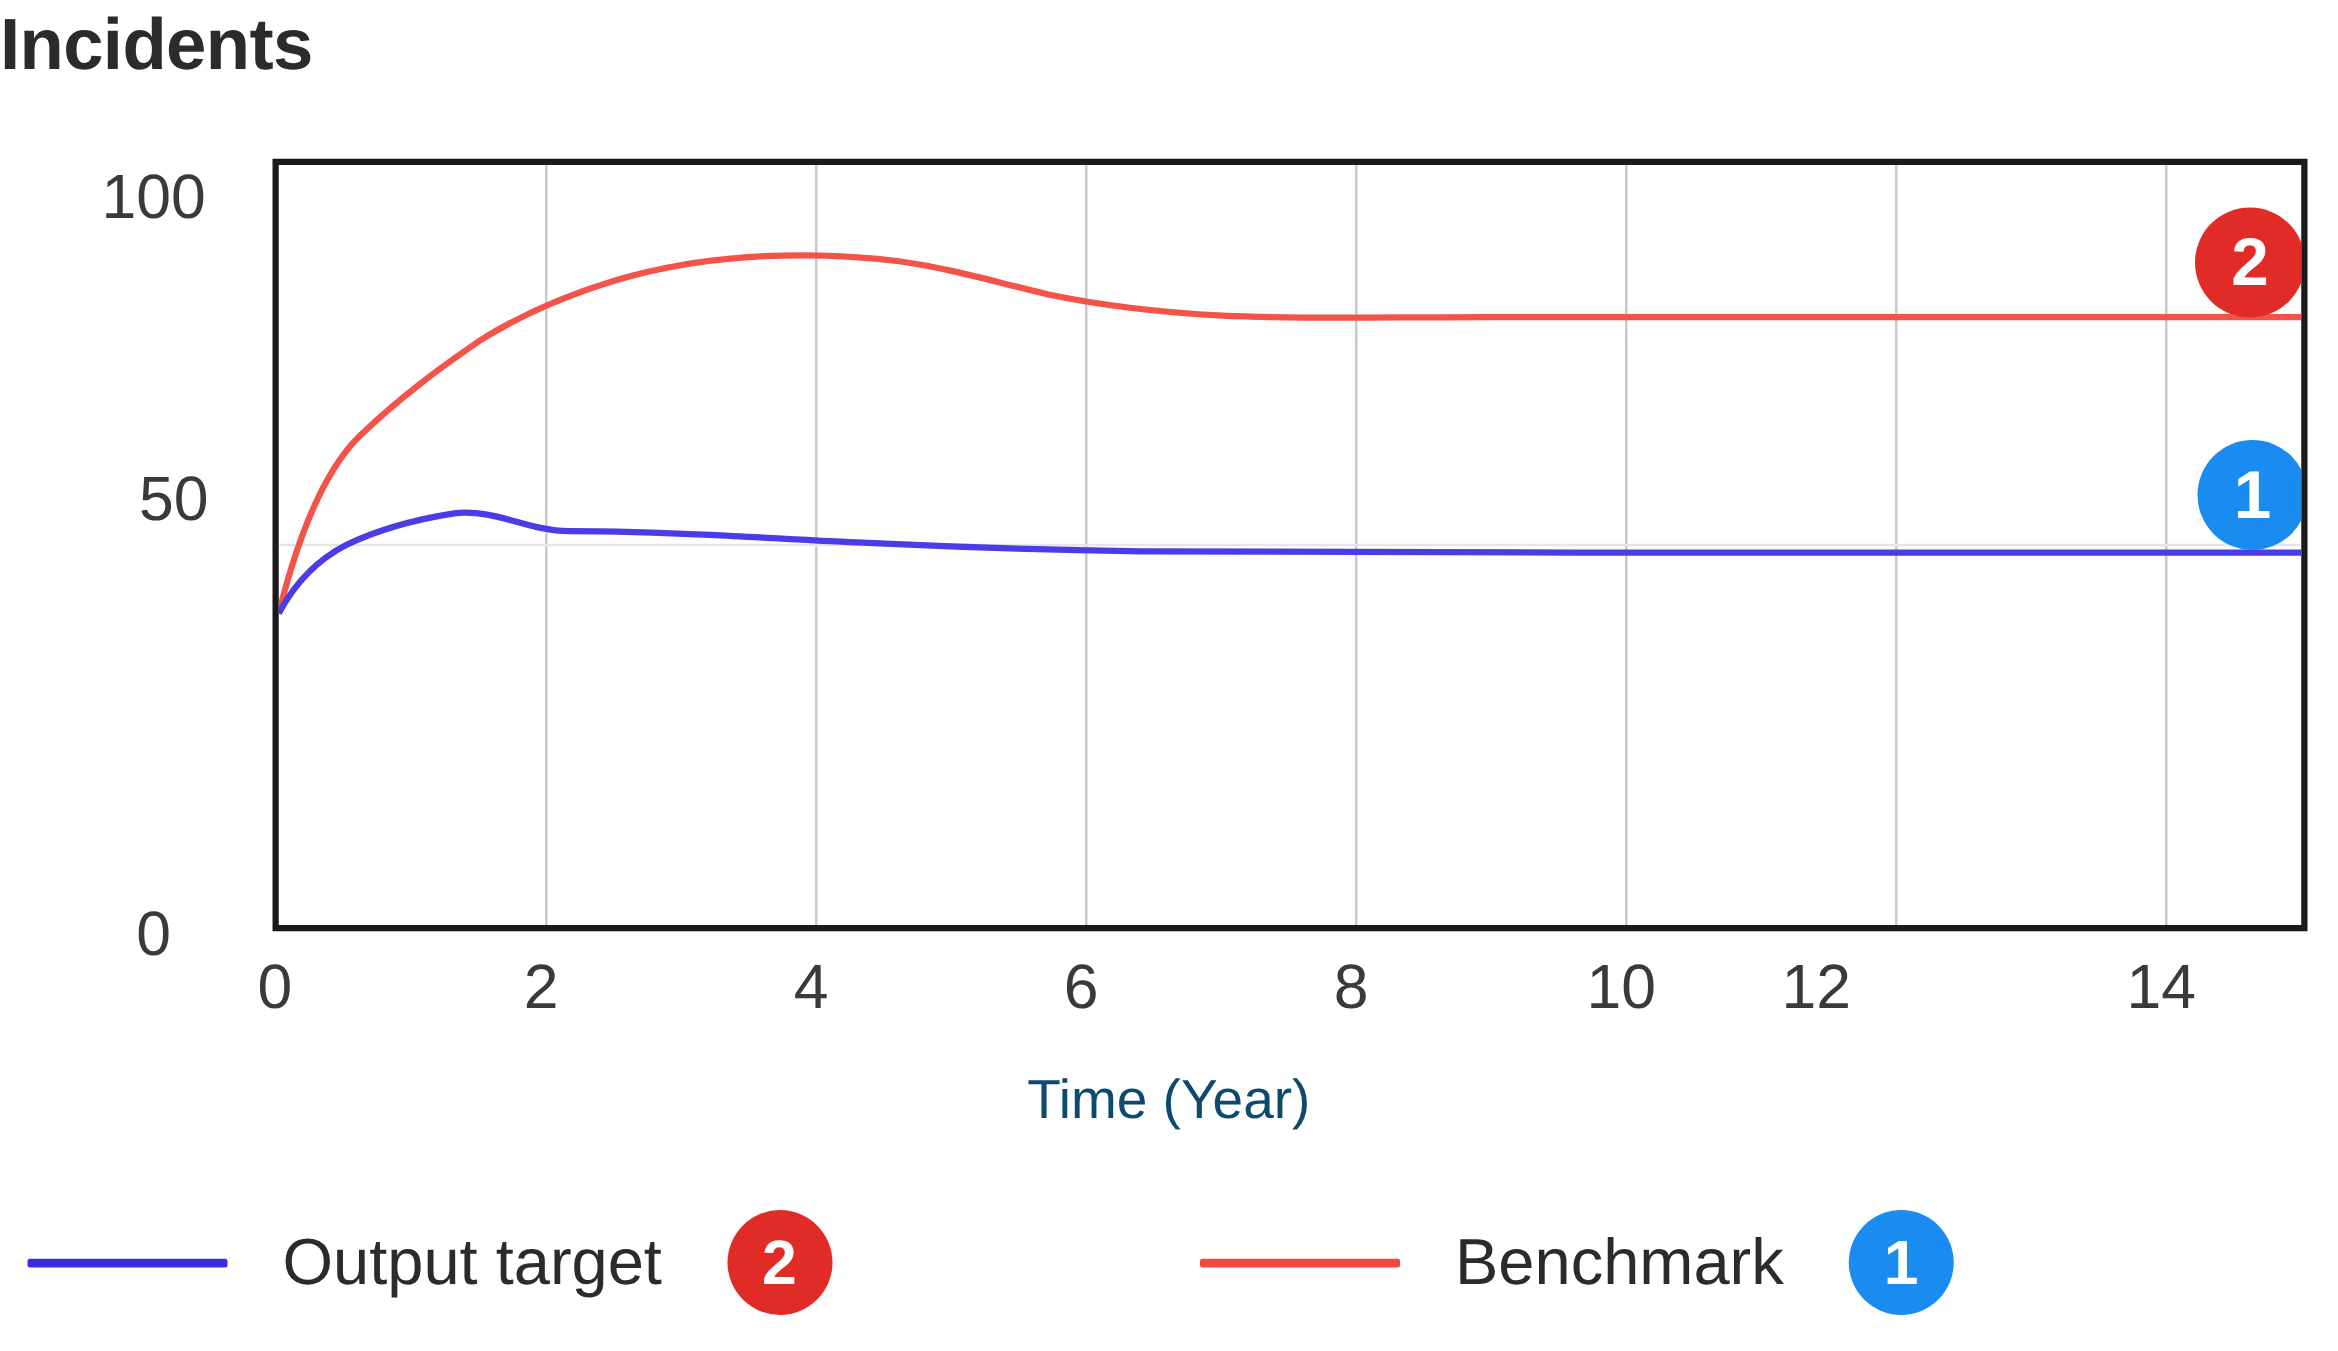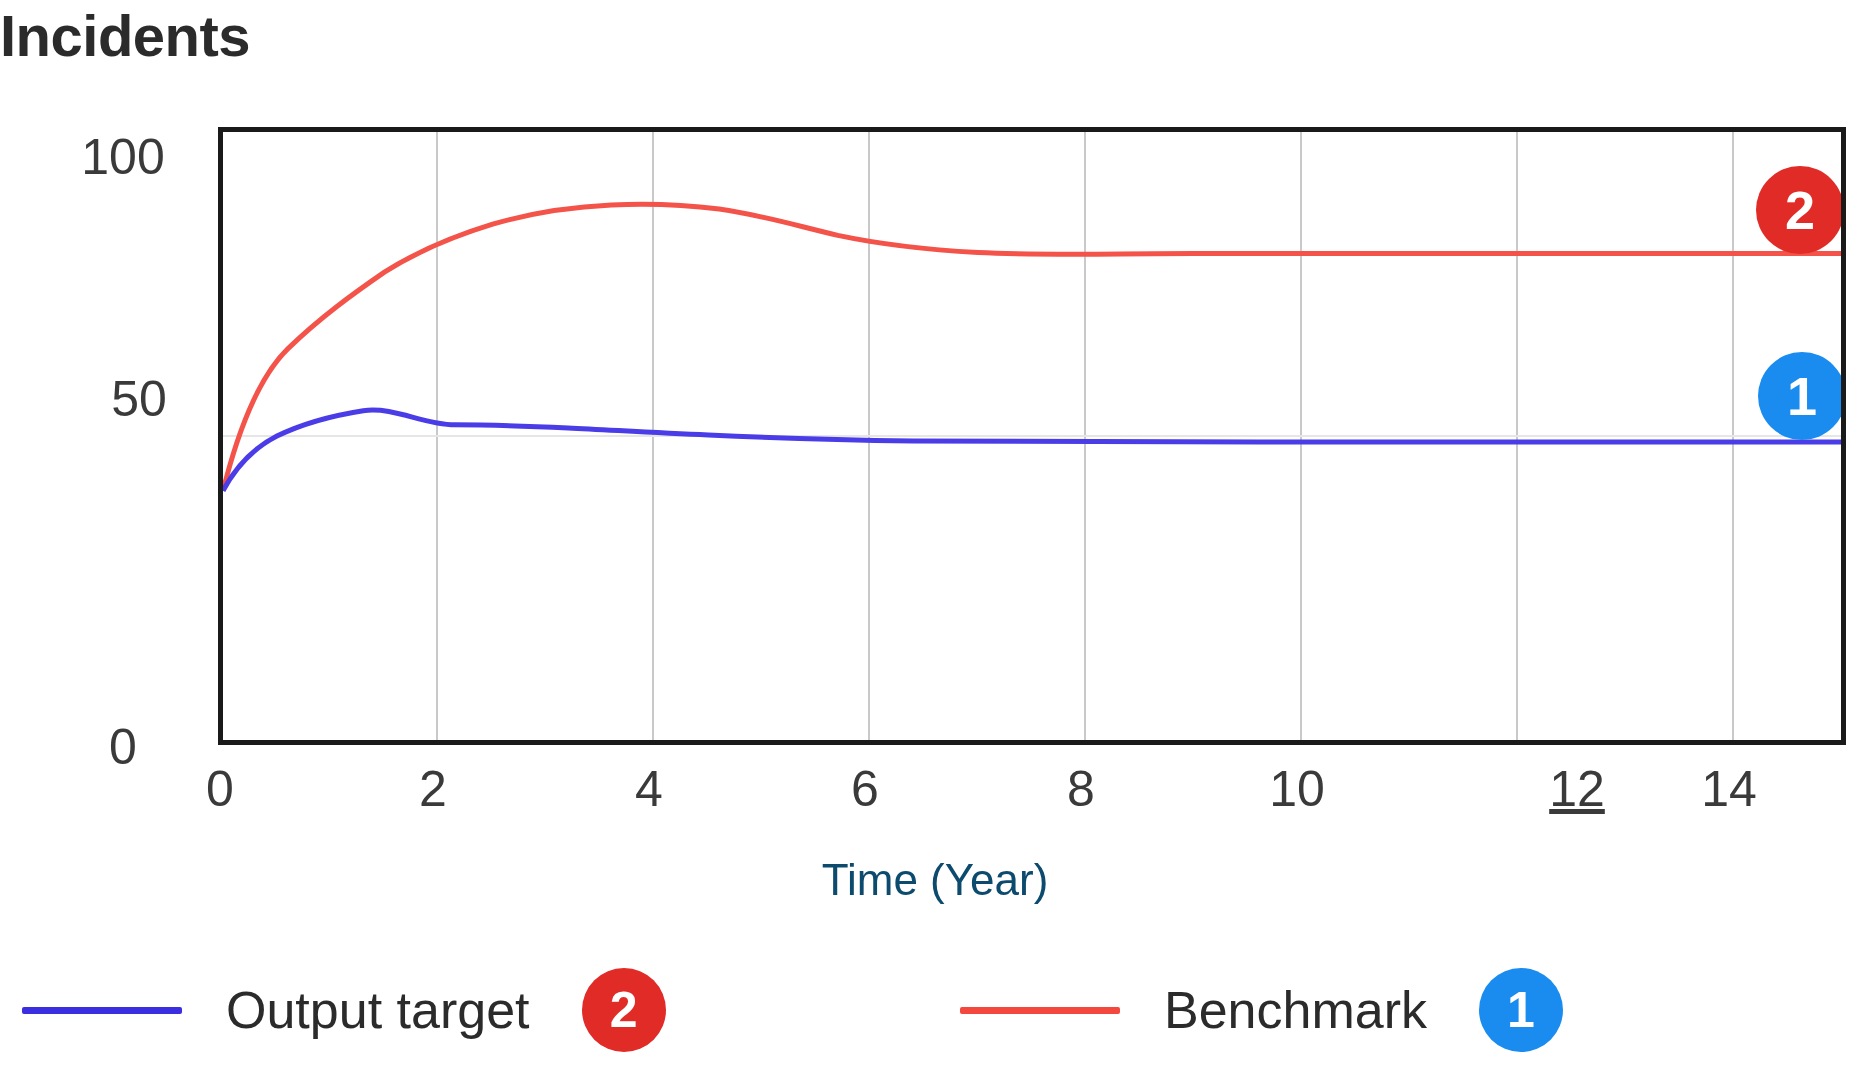--- a/index.html
+++ b/index.html
@@ -218,21 +218,21 @@
       <div class="badge badge-blue badge-plot" style="left:1535px; top:220px;">1</div>
     </div>
   </div>
 
   <div class="xtick" style="left:220px; top:760px;">0</div>
   <div class="xtick" style="left:433px; top:760px;">2</div>
   <div class="xtick" style="left:649px; top:760px;">4</div>
   <div class="xtick" style="left:865px; top:760px;">6</div>
   <div class="xtick" style="left:1081px; top:760px;">8</div>
   <div class="xtick" style="left:1297px; top:760px;">10</div>
-  <div class="xtick" style="left:1577px; top:760px;text-decoration:underline;">12</div>
+  <div class="xtick" style="left:1453px; top:760px;">12</div>
   <div class="xtick" style="left:1729px; top:760px;">14</div>
 
   <div class="axis-title-x">Time (Year)</div>
 
   <div class="legend">
 
     <div class="legend-item" style="left:22px; top:0px;">
       <span class="legend-swatch" style="background:#3a2ee0;"></span>
       <span class="legend-label">Output target</span>
       <span class="legend-badge-wrap">

